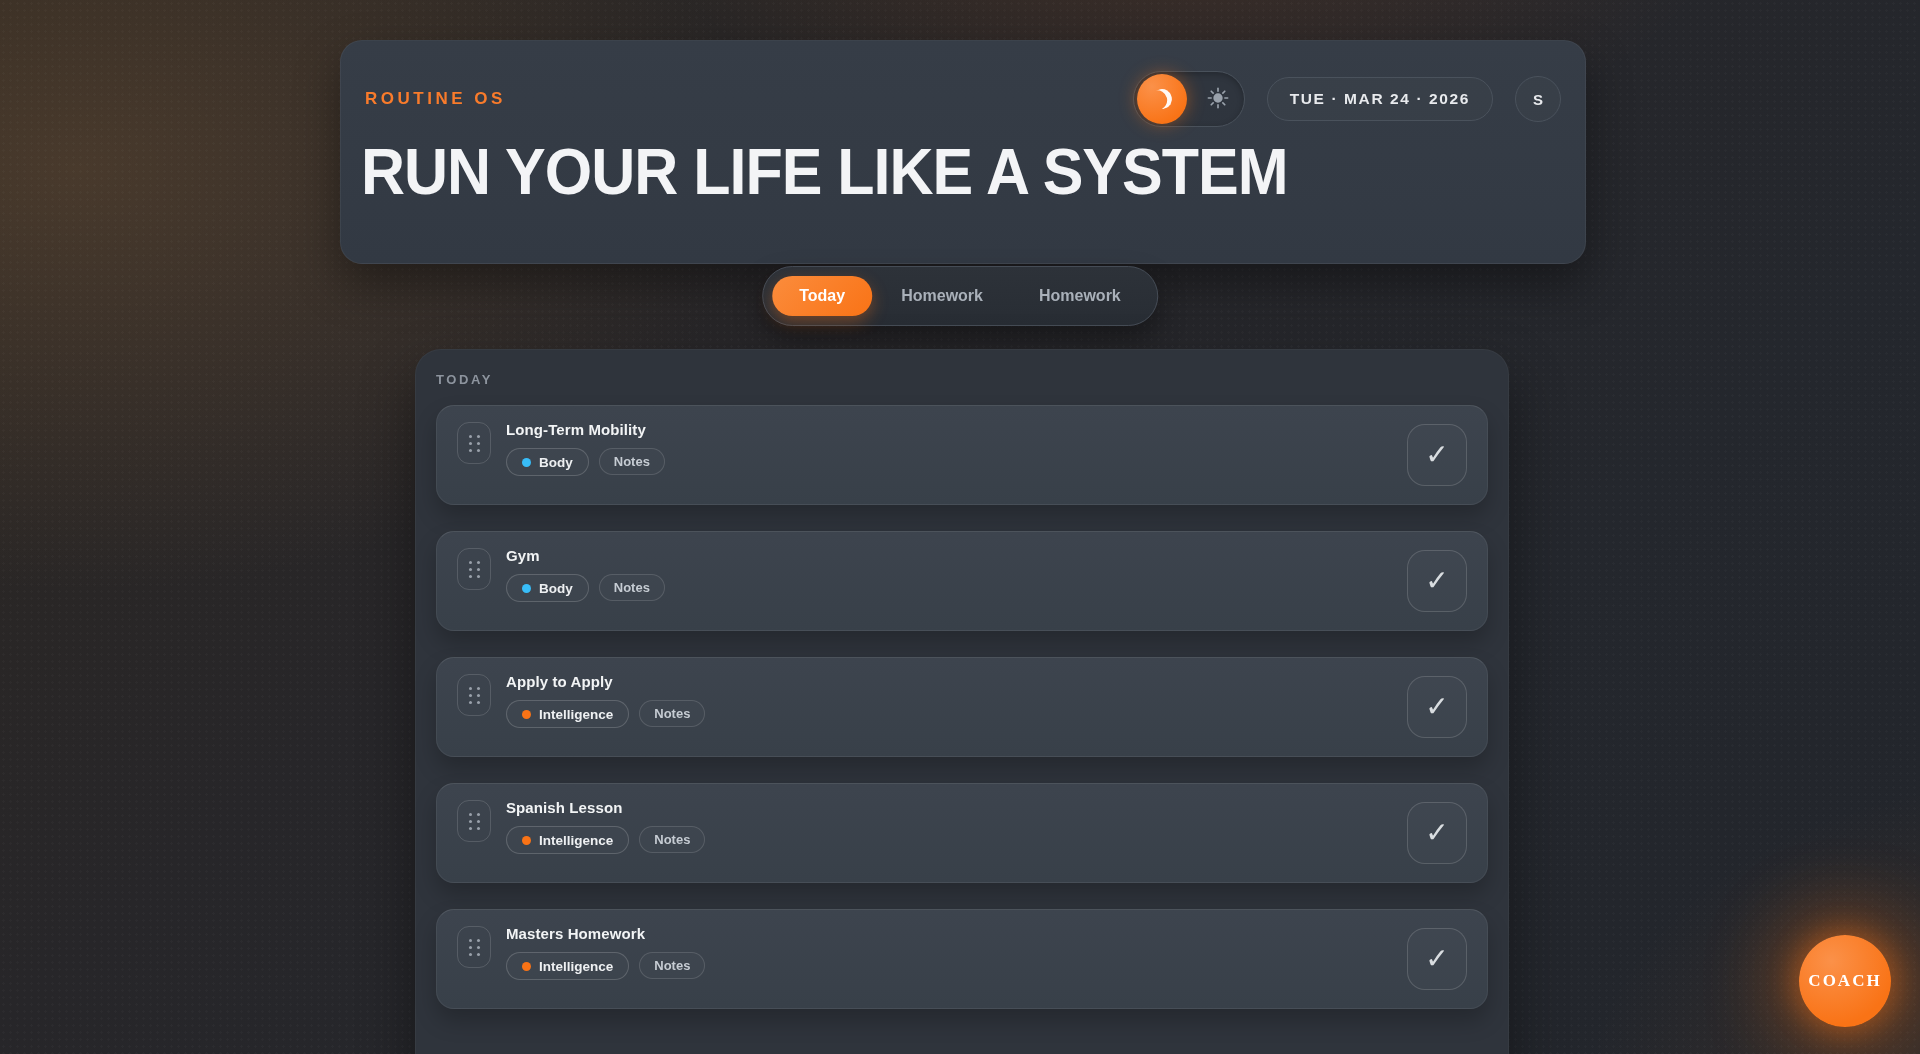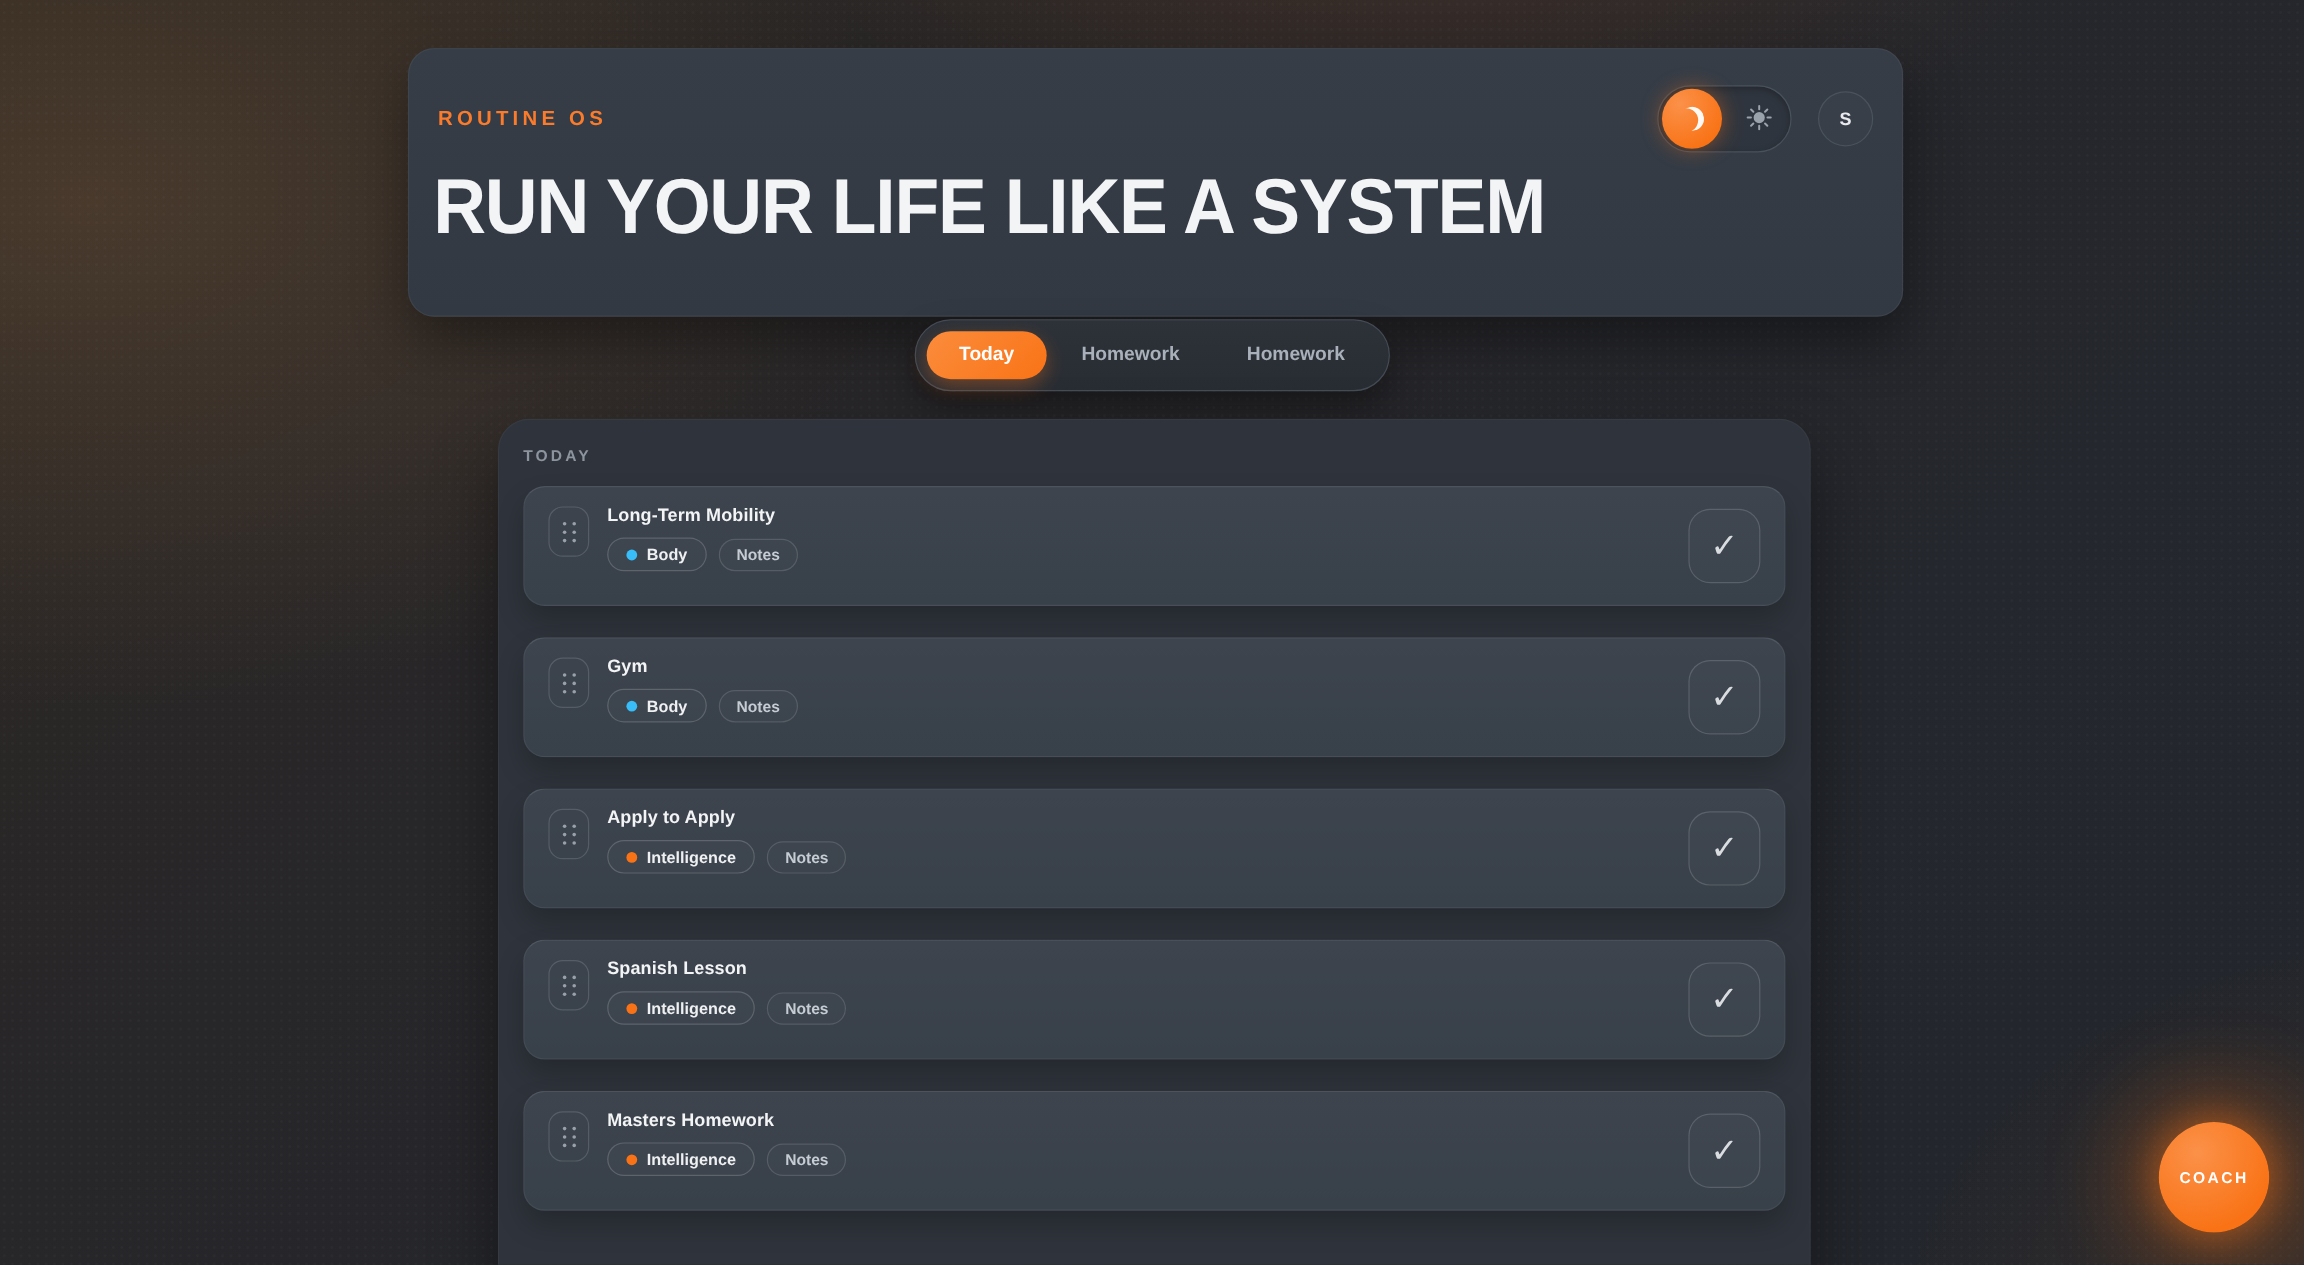--- a/index.html
+++ b/index.html
@@ -130,21 +130,21 @@
   }
   .drag-dots{
     width:3px; height:3px; border-radius:50%; background:#99a0aa;
     box-shadow:0 7px 0 #99a0aa, 0 14px 0 #99a0aa,
                8px 0 0 #99a0aa, 8px 7px 0 #99a0aa, 8px 14px 0 #99a0aa;
     display:block; transform:translate(-4px,-7px);
   }
   .habit-title{
     font-size:15px; font-weight:800; color:#f2f4f5; letter-spacing:0.1px;
   }
-  .habit-tags{ display:flex; align-items:flex-end; gap:10px; margin-top:10px; }
+  .habit-tags{ display:flex; align-items:flex-start; gap:10px; margin-top:10px; }
   .tag{
     display:inline-flex; align-items:center; border-radius:999px; cursor:pointer;
     background:rgba(255,255,255,0.02);
   }
   .tag-category{
     height:28px; padding:0 15px; gap:8px;
     border:1px solid rgba(255,255,255,0.17);
     font-size:13.5px; font-weight:700; color:#eef0f2;
   }
   .tag-dot{ width:9px; height:9px; border-radius:50%; display:inline-block; }
@@ -160,22 +160,22 @@
     background:rgba(255,255,255,0.02);
     display:flex; align-items:center; justify-content:center; cursor:pointer;
   }
   .check-glyph{ font-size:28px; color:#d9dde0; line-height:1; }
 
   
   .coach-btn{
     position:absolute; left:1799px; top:935px; width:92px; height:92px;
     border-radius:50%; border:none; cursor:pointer;
     background:radial-gradient(circle at 35% 28%, #fb9149, #f97316 72%);
-    color:#ffffff; font-family:Liberation Sans, sans-serif;
-    font-size:13px; font-weight:800; letter-spacing:2px;
+    color:#ffffff; font-family:Liberation Serif, serif;
+    font-size:17px; font-weight:800; letter-spacing:2px;
     box-shadow:0 0 70px 28px rgba(249,115,22,0.30), 0 0 26px 6px rgba(249,115,22,0.35);
   }
 </style>
 </head>
 <body>
 
 <header class="header-card">
   <div class="brand">ROUTINE OS</div>
   <h1 class="hero-title">RUN YOUR LIFE LIKE A SYSTEM</h1>
   <div class="header-right">
@@ -192,20 +192,21 @@
             <line x1="1.5" y1="12" x2="4.5" y2="12"></line>
               <line x1="19.5" y1="12" x2="22.5" y2="12"></line>
             <line x1="4.6" y1="4.6" x2="6.7" y2="6.7"></line>
               <line x1="17.3" y1="17.3" x2="19.4" y2="19.4"></line>
             <line x1="4.6" y1="19.4" x2="6.7" y2="17.3"></line>
               <line x1="17.3" y1="6.7" x2="19.4" y2="4.6"></line>
           </svg>
         </span>
       </button>
     </div>
+    <div class="date-pill">TUE · MAR 24 · 2026</div>
     <div class="avatar">S</div>
   </div>
 </header>
 
 <nav class="tab-bar" id="tab-bar">
   <button class="tab active">Today</button>
 
   <button class="tab">Homework</button>
 
   <button class="tab">Homework</button>

